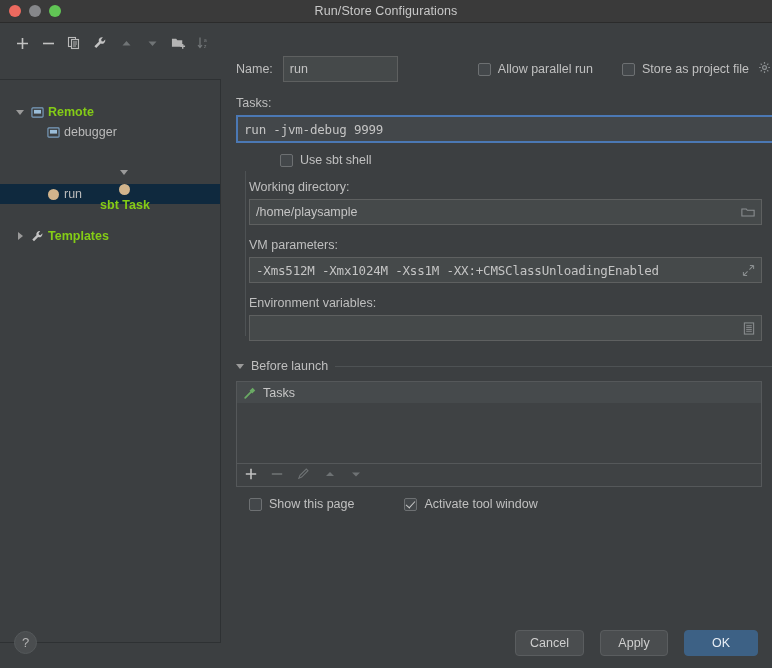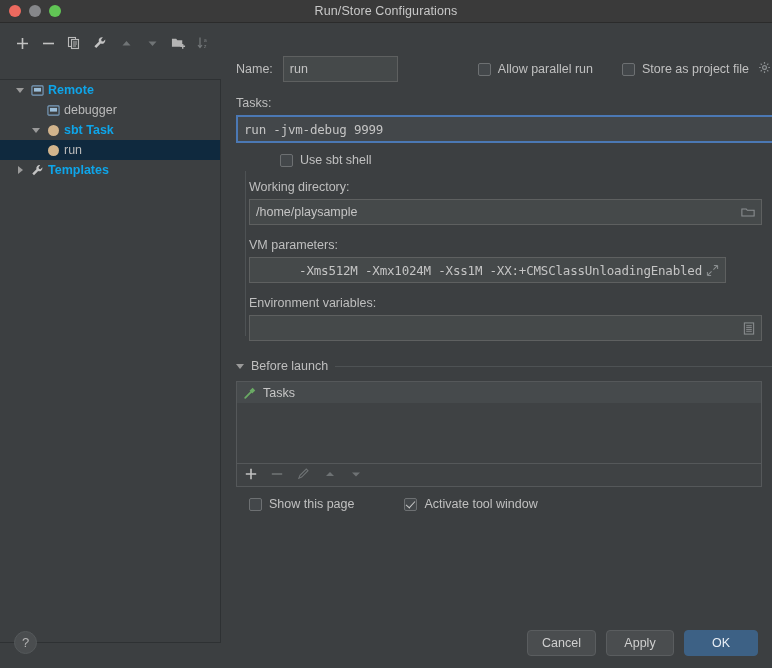--- a/index.html
+++ b/index.html
@@ -58,21 +58,21 @@
     border-top: 1px solid #2e3133;
     border-right: 1px solid #2e3133;
     border-bottom: 1px solid #2e3133;
     overflow: hidden;
   }
   .tree-row {
     height: 20px; display: flex; align-items: center;
     font-size: 12.5px; color: #bbbbbb; white-space: nowrap;
   }
   .tree-row.selected { background: #0f293e; }
-  .tree-row.bold { font-weight: bold; color: #0ea5e9; }
+  .tree-row.bold { font-weight: bold; color: #84cc16; margin-top: 22px; }
   .tw { width: 16px; display: flex; align-items: center; justify-content: center; flex: 0 0 16px; }
   .tri-down { width:0;height:0;border-left:4.5px solid transparent;border-right:4.5px solid transparent;border-top:5px solid #9a9a9a; }
   .tri-right { width:0;height:0;border-top:4.5px solid transparent;border-bottom:4.5px solid transparent;border-left:5px solid #9a9a9a; }
   .ticon { width: 18px; flex: 0 0 18px; display: flex; align-items: center; justify-content: center; }
   .dot-tan { width: 11px; height: 11px; border-radius: 50%; background: #d2b48c; display:block; }
   .tlabel { padding-left: 2px; }
 
   
   .form { position: absolute; left: 236px; top: 0; width: 539px; }
 
@@ -132,21 +132,21 @@
   .footer {
     position: absolute; left: 0; right: 0; bottom: 0; height: 48px;
   }
   .help-btn {
     position: absolute; left: 14px; top: 11px;
     width: 23px; height: 23px; border-radius: 50%;
     background: #4a4d4f; border: 1px solid #54585a;
     display: flex; align-items: center; justify-content: center;
     font-size: 13px; color: #b4b4b4;
   }
-  .btns { position: absolute; right: 14px; top: 10px; display: flex; gap: 10px; align-items: flex-end; }
+  .btns { position: absolute; right: 14px; top: 10px; display: flex; gap: 16px; align-items: flex-end; }
   .btn {
     height: 26px; min-width: 68px; padding: 0 14px;
     display: flex; align-items: center; justify-content: center;
     font-size: 12.5px; color: #cfcfcf;
     background: #4a4d4f; border: 1px solid #5a5d5f; border-radius: 4px;
   }
   .btn.primary { background: #3d6185; border-color: #3d6185; color: #e8eef5; min-width: 74px; }
 </style>
 </head>
 <body>
@@ -230,21 +230,21 @@
       <div class="tree-row" style="padding-left:44px;">
         <div class="ticon">
           <svg width="13" height="13" viewBox="0 0 14 14">
             <rect x="1" y="2" width="12" height="10" rx="1" fill="none" stroke="#7a9fc0" stroke-width="1.2"></rect>
             <rect x="3.2" y="4.2" width="7.6" height="4" fill="#9bbdd8"></rect>
           </svg>
         </div>
         <span class="tlabel">debugger</span>
       </div>
 
-      <div class="tree-row bold" style="padding-left:28px;">
+      <div class="tree-row bold" style="padding-left:28px;flex-direction:column;">
         <div class="tw">
             <div class="tri-down"></div>
           </div>
         <div class="ticon">
             <span class="dot-tan"></span>
           </div>
         <span class="tlabel">sbt Task</span>
       </div>
 
       <div class="tree-row selected" style="padding-left:44px;">
@@ -311,21 +311,21 @@
       <div class="field" style="width:513px; margin-left:13px; margin-top:5px;">
         <span class="val">/home/playsample</span>
         <span class="ficon">
           <svg width="14" height="13" viewBox="0 0 16 14">
             <path d="M1 3h5l1.2 1.5H15V11H1z" fill="none" stroke="#8b8f91" stroke-width="1.2"></path>
           </svg>
         </span>
       </div>
 
       <div class="lbl" style="margin-top:13px; margin-left:13px;">VM parameters:</div>
-      <div class="field mono" style="width:477px; margin-left:13px; margin-top:5px;text-align:right;">
+      <div class="field mono" style="width:513px; margin-left:13px; margin-top:5px;">
         <span class="val">-Xms512M -Xmx1024M -Xss1M -XX:+CMSClassUnloadingEnabled</span>
         <span class="ficon">
           <svg width="13" height="13" viewBox="0 0 14 14">
             <path d="M12.5 1.5L8 6M12.5 1.5h-4M12.5 1.5v4M1.5 12.5L6 8M1.5 12.5h4M1.5 12.5v-4" stroke="#8b8f91" stroke-width="1.1" fill="none"></path>
           </svg>
         </span>
       </div>
 
       <div class="lbl" style="margin-top:13px; margin-left:13px;">Environment variables:</div>
       <div class="field" style="width:513px; margin-left:13px; margin-top:5px;">

